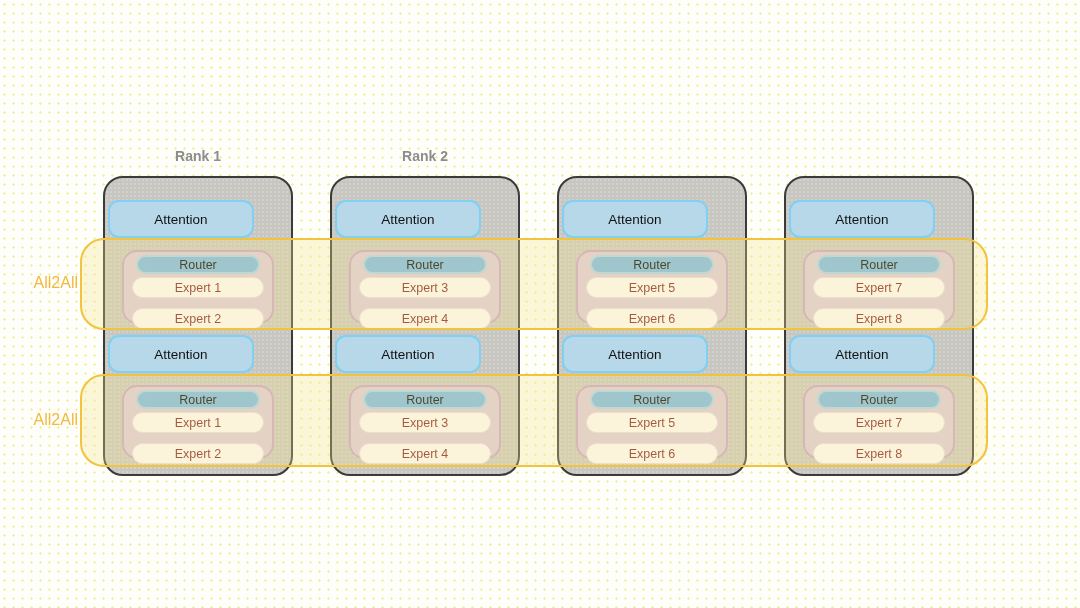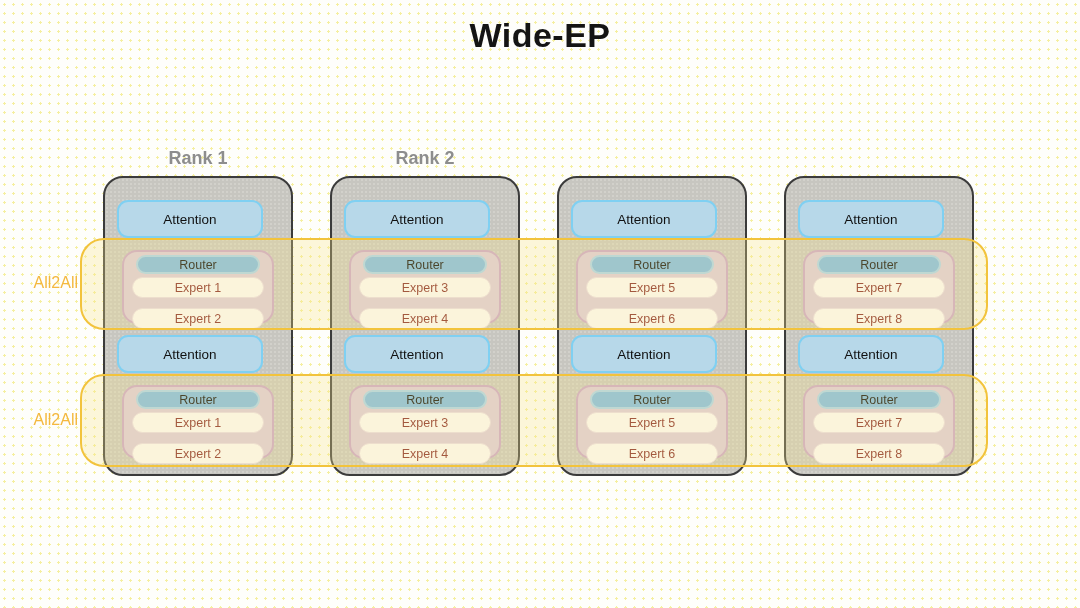--- a/index.html
+++ b/index.html
@@ -31,21 +31,21 @@
     letter-spacing: 0.5px;
     color: var(--title, #141414);
     margin: 0;
   }
   
   .rank-title {
     position: absolute;
     top: 148px;
     width: 190px;
     text-align: center;
-    font-size: 18px;
+    font-size: 14px;
     font-weight: bold;
     color: var(--rank-title, #8d8d8d);
     z-index: 2;
   }
   .rank-box {
     position: absolute;
     top: 176px;
     width: 190px;
     height: 300px;
     box-sizing: border-box;
@@ -56,21 +56,21 @@
     border-radius: 20px;
     z-index: 1;
   }
   .r1 { left: 103px; }
   .r2 { left: 330px; text-align: center; }
   .r3 { left: 557px; }
   .r4 { left: 784px; }
 
   .attention {
     position: absolute;
-    left: 12px;
+    left: 3px;
     width: 146px;
     height: 38px;
     box-sizing: border-box;
     background: var(--attention-fill, #b7d8e9);
     border: 2px solid var(--attention-border, #7fd0f2);
     border-radius: 11px;
     display: flex;
     align-items: center;
     justify-content: center;
     font-size: 13.5px;
@@ -151,21 +151,20 @@
     z-index: 3;
   }
   .band-label1 { top: 274px; }
   .band-label2 { top: 411px; }
 </style>
 </head>
 <body>
 
 <div class="stage">
 
-  <h1 class="diagram-title">Wide-EP</h1>
 
   <div class="band band1"></div>
   <div class="band band2"></div>
   <div class="band-label band-label1">All2All</div>
   <div class="band-label band-label2">All2All</div>
 
   <div class="rank-title r1">Rank 1</div>
   <div class="rank-title r2">Rank 2</div>
 
   <div class="rank-box r1">

